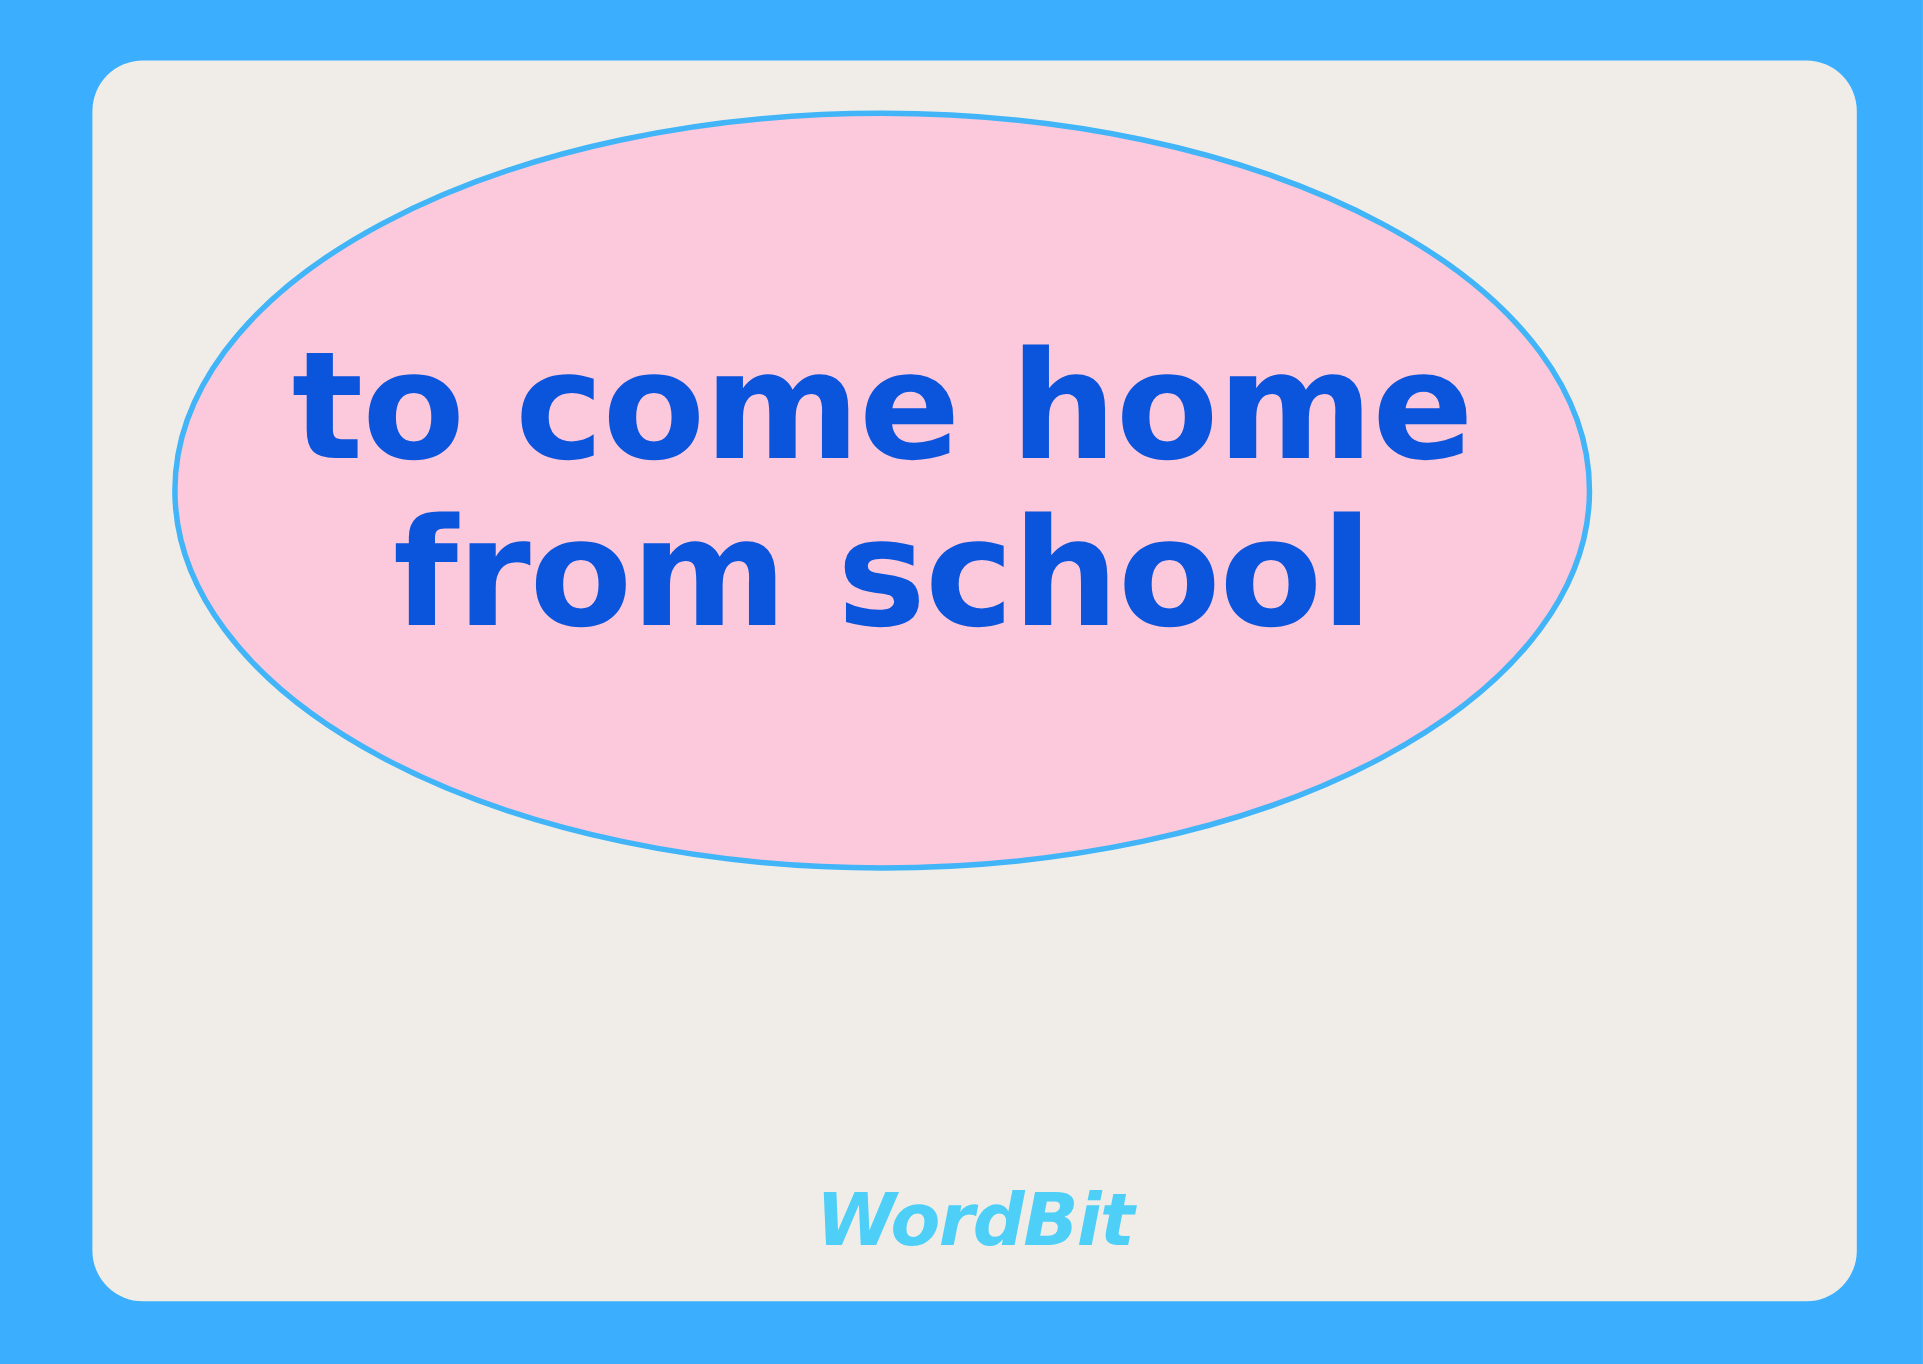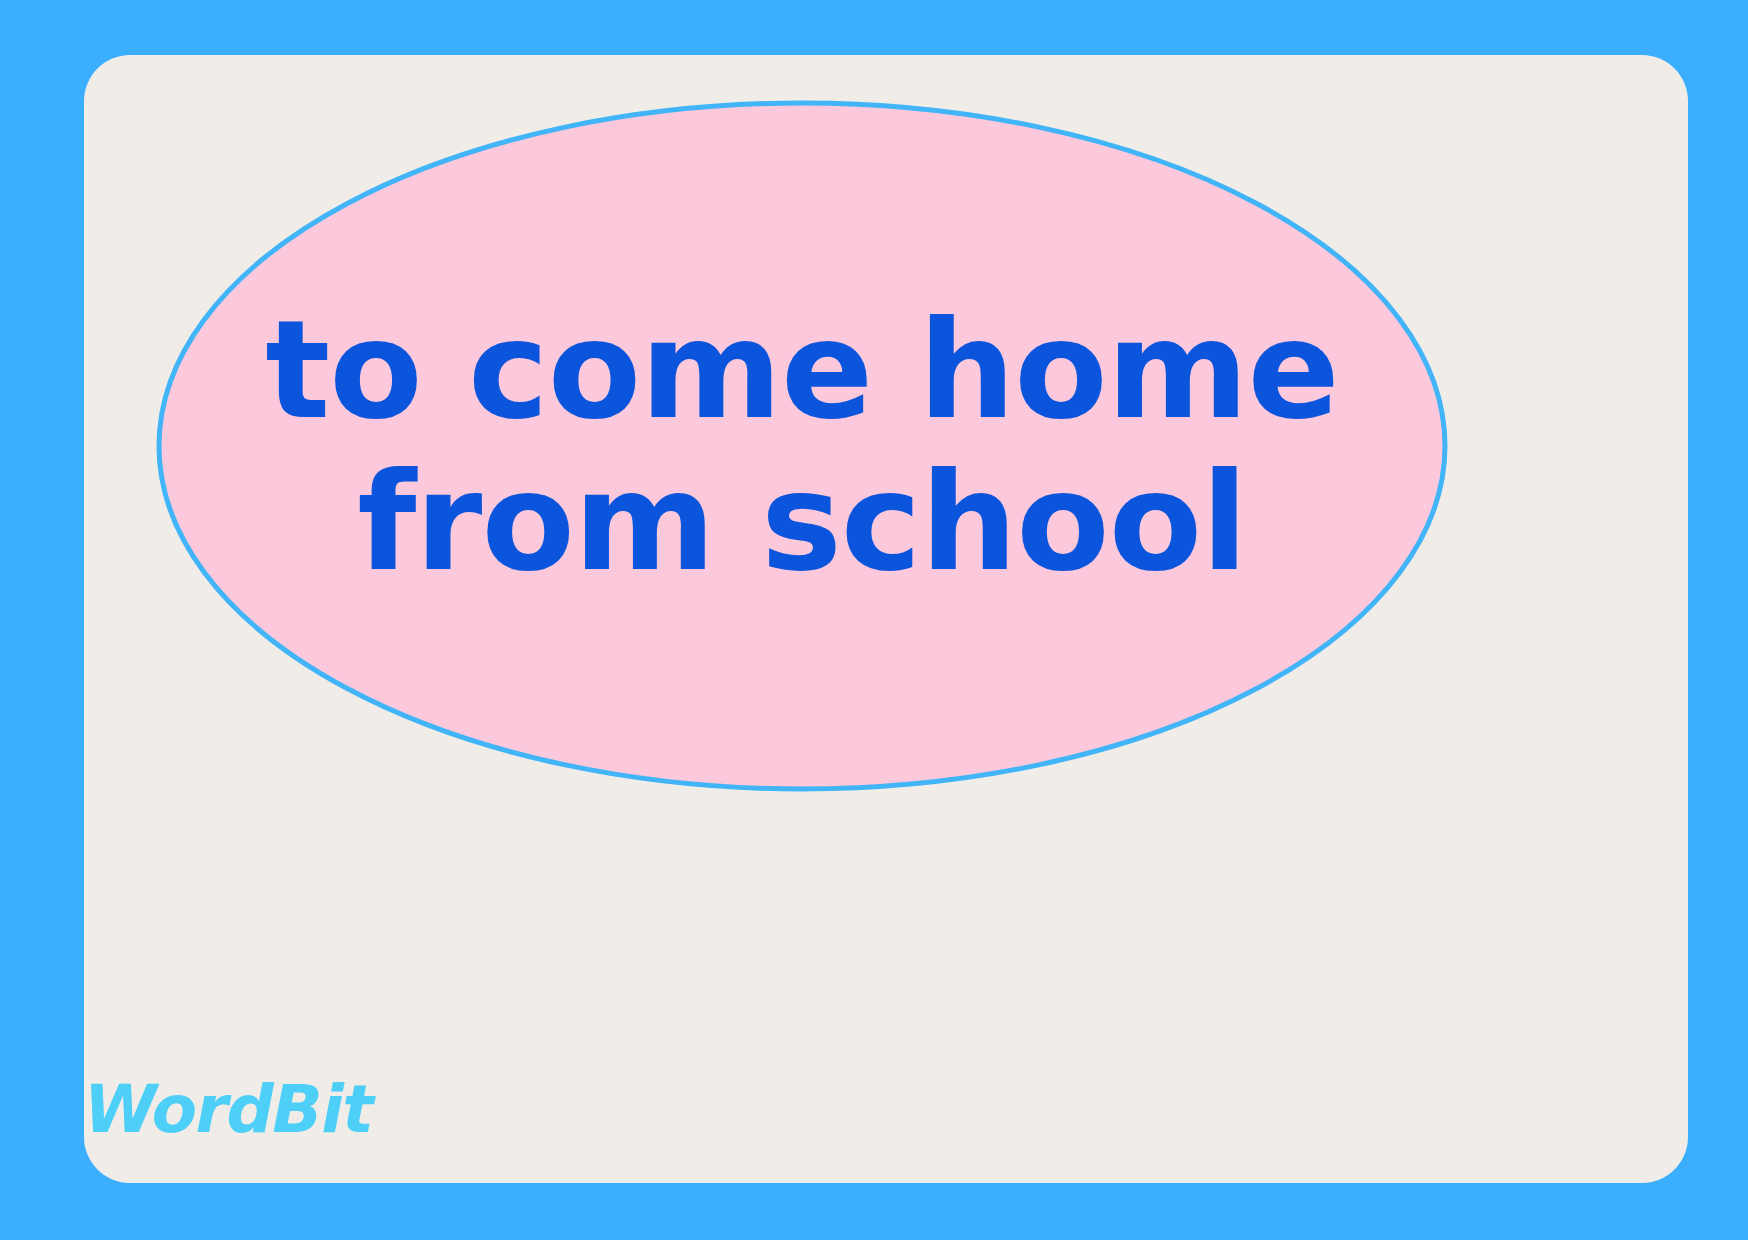--- a/index.html
+++ b/index.html
@@ -90,21 +90,21 @@
 
   
   .brand {
     position: absolute;
     left: 0;
     right: 0;
     top: 1000px;    
     height: 110px;
     display: flex;
     align-items: center;
-    justify-content: flex-start;
+    justify-content: center;
   }
   .brand-text {
     color: #4DCFF7;
     font-family: "DejaVu Sans", "Liberation Sans", sans-serif;
     font-weight: 700;
     font-style: italic;
     font-size: 66px;
     letter-spacing: -1.5px;
     line-height: 1;
   }

